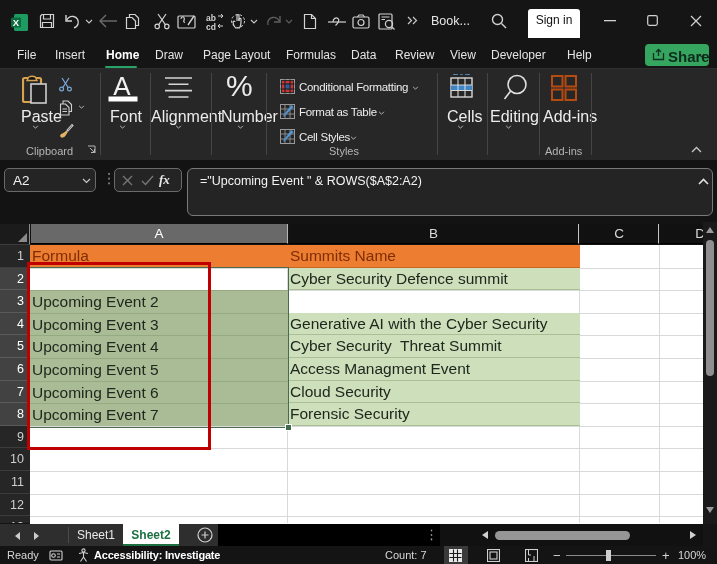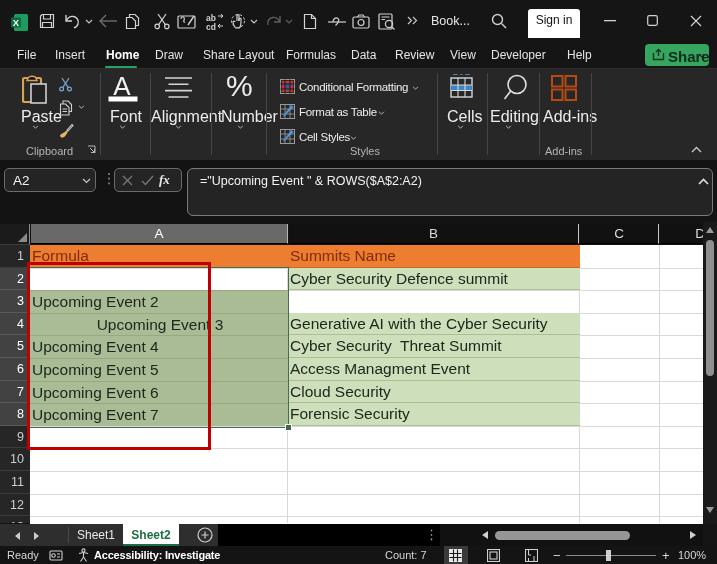--- a/index.html
+++ b/index.html
@@ -151,21 +151,21 @@
     <svg class="abs" style="left:690px;top:15px" width="12" height="12" viewBox="0 0 12 12" fill="none" stroke="#d2d2d2" stroke-width="1.2">
         <path d="M1 1 L11 11 M11 1 L1 11"></path>
       </svg>
   </div>
   <div id="tabrow" class="abs">
     <div class="rtab" style="left:17px;">File</div>
     <div class="rtab" style="left:55px;">Insert</div>
     <div class="rtab" style="left:106px;color:#ffffff;font-weight:bold;">Home</div>
     <div class="abs" style="left:105px;top:27.5px;width:32px;height:2.5px;background:#27a465;border-radius:1px;"></div>
     <div class="rtab" style="left:155px;">Draw</div>
-    <div class="rtab" style="left:203px;">Share Layout</div>
+    <div class="rtab" style="left:203px;">Page Layout</div>
     <div class="rtab" style="left:286px;">Formulas</div>
     <div class="rtab" style="left:351px;">Data</div>
     <div class="rtab" style="left:395px;">Review</div>
     <div class="rtab" style="left:450px;">View</div>
     <div class="rtab" style="left:491px;">Developer</div>
     <div class="rtab" style="left:567px;">Help</div>
     <div class="abs" style="left:645px;top:6px;width:64px;height:22px;background:#35a560;border-radius:4px;">
       <svg class="abs" style="left:7px;top:4px" width="13" height="13" viewBox="0 0 13 13" fill="none" stroke="#11301f" stroke-width="1.3">
         <path d="M1.5 5 V11.5 H11.5 V5"></path>
         <path d="M4 4 L6.5 1.5 L9 4 M6.5 1.7 V8"></path>
@@ -262,21 +262,21 @@
       </svg>
     <svg class="abs" style="left:280px;top:60px" width="15" height="15" viewBox="0 0 15 15">
       <rect x="0.5" y="0.5" width="14" height="14" fill="#262626" stroke="#9a9a9a"></rect>
       <path d="M0.5 5 H14.5 M0.5 10 H14.5 M5 0.5 V14.5 M10 0.5 V14.5" stroke="#8a8a8a" stroke-width="1"></path>
       <path d="M13.5 3 L6 10.5 L4 13 L3.5 11 L11.5 1 Z" fill="#5b9bd5" stroke="#3a6ea5" stroke-width="0.6"></path>
     </svg>
     <div class="styles-item" style="left:299px;top:61.5px;">Cell Styles</div>
     <svg class="chev" style="left:350px;top:66.5px" viewBox="0 0 8 5" fill="none" stroke="#c8c8c8" stroke-width="1.1">
         <path d="M1 1 L4 4 L7 1"></path>
       </svg>
-    <div class="glabel" style="left:350px;">Styles</div>
+    <div class="glabel" style="left:329px;">Styles</div>
     <div class="gsep" style="left:437px;"></div>
 
     <svg class="abs" style="left:450px;top:5px" width="23" height="24" viewBox="0 0 23 24">
       <path d="M4 1 V0 M4 0 H8 M15 0 H19 V1" stroke="#5b9bd5" stroke-width="1.3" fill="none"></path>
       <path d="M10 0 H13" stroke="#5b9bd5" stroke-width="1.3"></path>
       <rect x="1" y="4" width="21" height="19" fill="none" stroke="#d8d8d8" stroke-width="1.4"></rect>
       <rect x="1" y="11" width="21" height="5.5" fill="#3d85c6"></rect>
       <path d="M8 4 V23 M15 4 V23" stroke="#d8d8d8" stroke-width="1.1"></path>
       <path d="M1 11 H22 M1 16.5 H22" stroke="#d8d8d8" stroke-width="1.1"></path>
     </svg>
@@ -367,21 +367,21 @@
     <div class="rowhead sel" style="top:158.6px;height:22.6px;line-height:22.6px;">7</div>
     <div class="rowhead sel" style="top:181.2px;height:22.6px;line-height:22.6px;">8</div>
     <div class="rowhead" style="top:203.8px;height:22.6px;line-height:22.6px;">9</div>
     <div class="rowhead" style="top:226.4px;height:22.6px;line-height:22.6px;">10</div>
     <div class="rowhead" style="top:249.0px;height:22.6px;line-height:22.6px;">11</div>
     <div class="rowhead" style="top:271.6px;height:22.6px;line-height:22.6px;">12</div>
     <div class="rowhead" style="top:294.2px;height:6.8px;line-height:22.6px;overflow:hidden;border-bottom:none;">13</div>
     <div class="cell" style="left:30px;top:23px;width:258px;height:22.6px;line-height:21.5px;background:#ed7d31;border-bottom:1px solid #c8671f;color:#7f2d05;">Formula</div>
     <div class="cell" style="left:288px;top:23px;width:292px;height:22.6px;line-height:21.5px;background:#ed7d31;border-bottom:1px solid #c8671f;color:#7f2d05;">Summits Name</div>
     <div class="cell" style="left:30px;top:68.2px;width:258px;height:22.6px;line-height:22px;background:#a9bc96;border-top:1px solid #96aa82;">Upcoming Event 2</div>
-    <div class="cell" style="left:30px;top:90.8px;width:258px;height:22.6px;line-height:22px;background:#a9bc96;border-top:1px solid #96aa82;text-align:center;">Upcoming Event 3</div>
+    <div class="cell" style="left:30px;top:90.8px;width:258px;height:22.6px;line-height:22px;background:#a9bc96;border-top:1px solid #96aa82;">Upcoming Event 3</div>
     <div class="cell" style="left:30px;top:113.4px;width:258px;height:22.6px;line-height:22px;background:#a9bc96;border-top:1px solid #96aa82;">Upcoming Event 4</div>
     <div class="cell" style="left:30px;top:136.0px;width:258px;height:22.6px;line-height:22px;background:#a9bc96;border-top:1px solid #96aa82;">Upcoming Event 5</div>
     <div class="cell" style="left:30px;top:158.6px;width:258px;height:22.6px;line-height:22px;background:#a9bc96;border-top:1px solid #96aa82;">Upcoming Event 6</div>
     <div class="cell" style="left:30px;top:181.2px;width:258px;height:22.6px;line-height:22px;background:#a9bc96;border-top:1px solid #96aa82;">Upcoming Event 7</div>
     <div class="cell" style="left:288px;top:45.6px;width:292px;height:22.6px;line-height:22px;background:#cddfbb;border-bottom:1px solid #abbe97;">Cyber Security Defence summit</div>
     <div class="cell" style="left:288px;top:90.8px;width:292px;height:22.6px;line-height:22px;background:#cddfbb;border-bottom:1px solid #abbe97;">Generative AI with the Cyber Security</div>
     <div class="cell" style="left:288px;top:136.0px;width:292px;height:22.6px;line-height:22px;background:#cddfbb;border-bottom:1px solid #abbe97;">Access Managment Event</div>
     <div class="cell" style="left:288px;top:113.4px;width:292px;height:22.6px;line-height:22px;background:#cddfbb;border-bottom:1px solid #abbe97;">Cyber Security&nbsp; Threat Summit</div>
     <div class="cell" style="left:288px;top:158.6px;width:292px;height:22.6px;line-height:22px;background:#cddfbb;border-bottom:1px solid #abbe97;">Cloud Security</div>
     <div class="cell" style="left:288px;top:181.2px;width:292px;height:22.6px;line-height:22px;background:#cddfbb;border-bottom:1px solid #abbe97;">Forensic Security</div>

